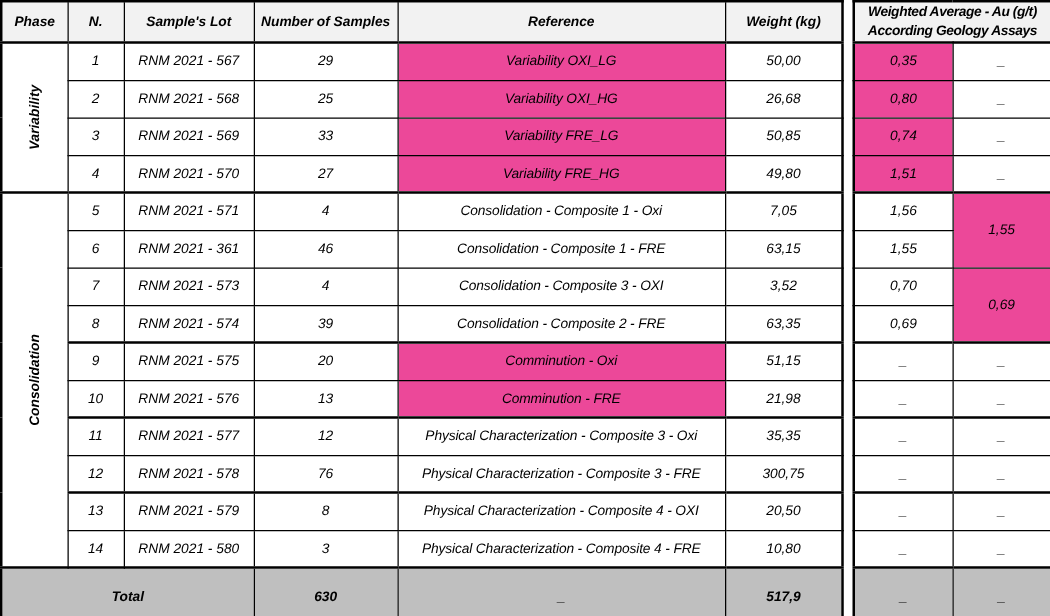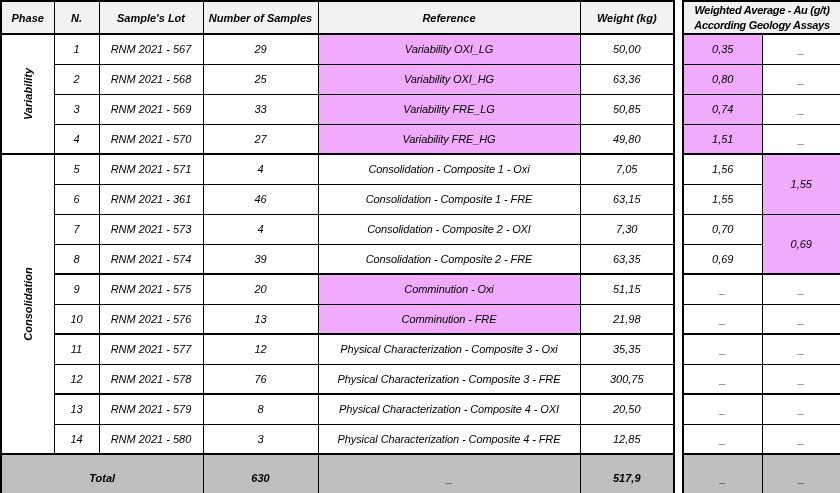--- a/index.html
+++ b/index.html
@@ -20,21 +20,21 @@
   th {
     background: #f2f2f2; font-weight: bold;
     border-bottom-width: 2px;
   }
   .au-table th { letter-spacing: -0.3px; line-height: 1.3; }
   tr.hdr { height: 33px; }
   tr.row { height: 30px; }
   tr.total-row { height: 48px; margin-left: 12px; }
   tr.group-end > td { border-bottom-width: 2px; }
   .thick-bottom { border-bottom-width: 2px; }
-  .gray { background: #f0abfc; }
+  .gray { background: #ec4899; }
   tr.total-row > td {
     border-top-width: 2px;
     background: #bfbfbf;
     font-weight: bold;
   }
   .phase-cell { position: relative; }
   .phase-cell .vtext {
     position: absolute; top: 50%; left: 50%;
     transform: translate(-50%, -50%) rotate(-90deg);
     white-space: nowrap; font-weight: bold;
@@ -73,21 +73,21 @@
       <td>RNM 2021 - 567</td>
       <td>29</td>
       <td class="gray ref-cell">Variability OXI_LG</td>
       <td>50,00</td>
     </tr>
     <tr class="row">
       <td>2</td>
       <td>RNM 2021 - 568</td>
       <td>25</td>
       <td class="gray ref-cell">Variability OXI_HG</td>
-      <td>63,36</td>
+      <td>26,68</td>
     </tr>
     <tr class="row">
       <td>3</td>
       <td>RNM 2021 - 569</td>
       <td>33</td>
       <td class="gray ref-cell">Variability FRE_LG</td>
       <td>50,85</td>
     </tr>
     <tr class="row group-end">
       <td>4</td>
@@ -111,22 +111,22 @@
       <td>6</td>
       <td>RNM 2021 - 361</td>
       <td>46</td>
       <td class="ref-cell">Consolidation - Composite 1 - FRE</td>
       <td>63,15</td>
     </tr>
     <tr class="row">
       <td>7</td>
       <td>RNM 2021 - 573</td>
       <td>4</td>
-      <td class="ref-cell">Consolidation - Composite 2 - OXI</td>
-      <td>7,30</td>
+      <td class="ref-cell">Consolidation - Composite 3 - OXI</td>
+      <td>3,52</td>
     </tr>
     <tr class="row group-end">
       <td>8</td>
       <td>RNM 2021 - 574</td>
       <td>39</td>
       <td class="ref-cell">Consolidation - Composite 2 - FRE</td>
       <td>63,35</td>
     </tr>
     <tr class="row">
       <td>9</td>
@@ -161,21 +161,21 @@
       <td>RNM 2021 - 579</td>
       <td>8</td>
       <td class="ref-cell">Physical Characterization - Composite 4 - OXI</td>
       <td>20,50</td>
     </tr>
     <tr class="row">
       <td>14</td>
       <td>RNM 2021 - 580</td>
       <td>3</td>
       <td class="ref-cell">Physical Characterization - Composite 4 - FRE</td>
-      <td>12,85</td>
+      <td>10,80</td>
     </tr>
 
     <tr class="total-row">
       <td colspan="3">Total</td>
       <td>630</td>
       <td>_</td>
       <td>517,9</td>
     </tr>
   </tbody>
     </table>

